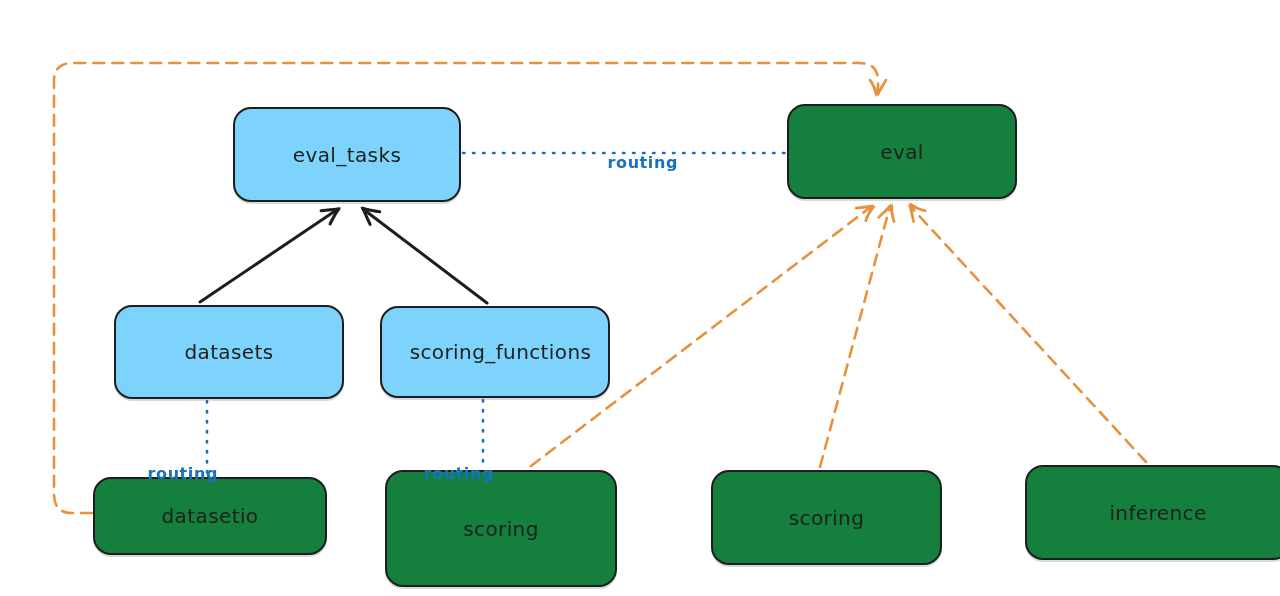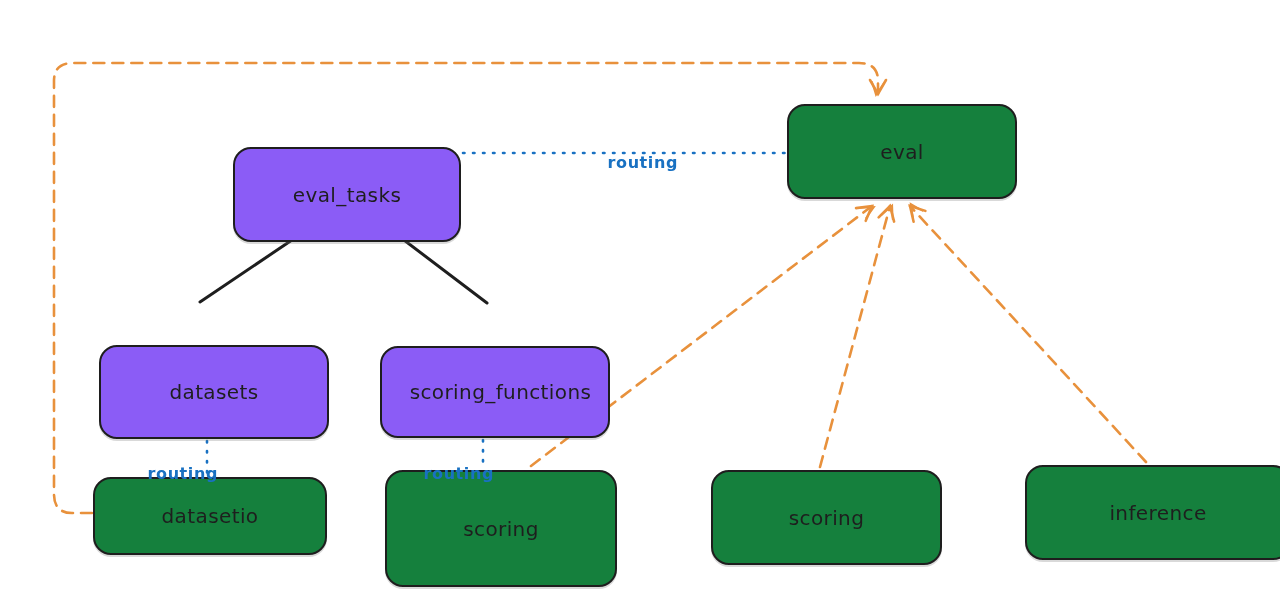--- a/index.html
+++ b/index.html
@@ -30,21 +30,21 @@
     justify-content: center;
     border: 2.5px solid #1e1e1e;
     border-radius: 18px;
     font-size: 20px;
     color: #1e1e1e;
     letter-spacing: 0.4px;
     box-shadow: 0 2px 0 rgba(120,120,120,0.28);
     box-sizing: border-box;
     cursor: default;
   }
-  .node-blue  { background: #8b5cf6; margin-top: 40px; }
+  .node-blue  { background: #7dd3fc; }
   .node-green { background: #15803d; }
   .edge-label {
     position: absolute;
     color: #1971c2;
     font-size: 16px;
     font-weight: 600;
     letter-spacing: 0.6px;
     text-align: right;
     width: 120px;
     margin-top: 36px;
@@ -81,21 +81,21 @@
   </svg>
 
   <div class="node node-blue" style="left:233px; top:107px; width:228px; height:95px;">
     <span>eval_tasks</span>
   </div>
 
   <div class="node node-green" style="left:787px; top:104px; width:230px; height:95px;">
     <span>eval</span>
   </div>
 
-  <div class="node node-blue" style="left:99px; top:305px; width:230px; height:94px;">
+  <div class="node node-blue" style="left:114px; top:305px; width:230px; height:94px;">
     <span>datasets</span>
   </div>
 
   <div class="node node-blue" style="left:380px; top:306px; width:230px; height:92px;padding-left:11px;">
     <span>scoring_functions</span>
   </div>
 
   <div class="node node-green" style="left:93px; top:477px; width:234px; height:78px;">
     <span>datasetio</span>
   </div>

